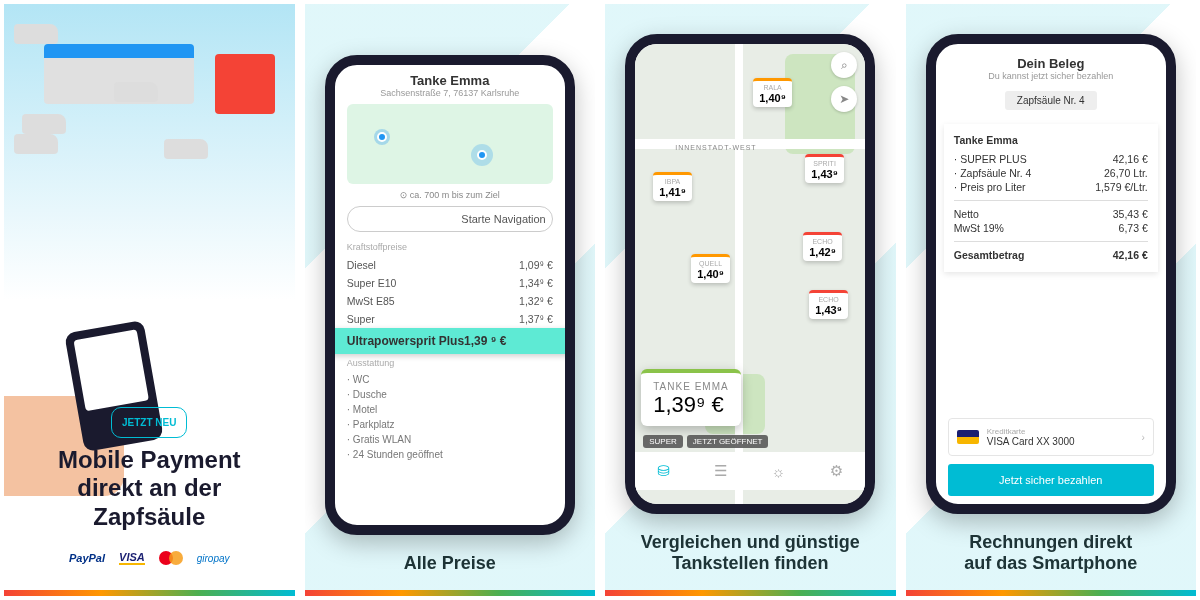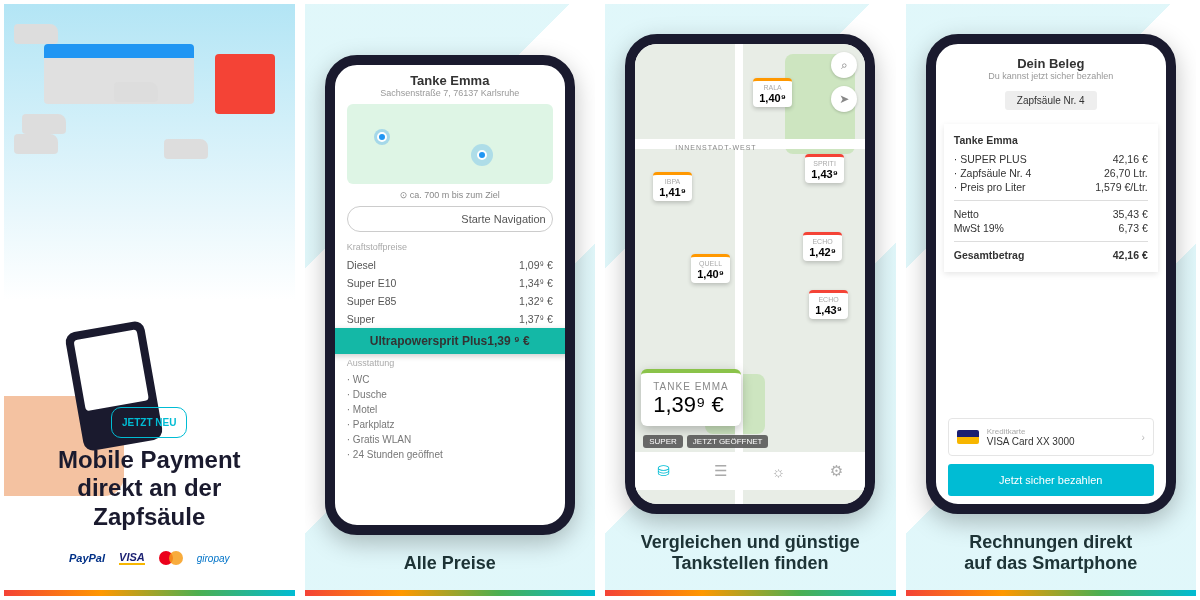--- a/index.html
+++ b/index.html
@@ -35,21 +35,21 @@
 
   
   .ph-title { text-align: center; font-weight: 700; font-size: 13px; }
   .ph-sub { text-align: center; color: #999; font-size: 9px; margin-bottom: 6px; }
   .map-thumb { height: 80px; background: #def5e5; border-radius: 6px; position: relative; margin-bottom: 6px; }
   .map-dot { position: absolute; width: 10px; height: 10px; background: #2196f3; border: 2px solid #fff; border-radius: 50%; box-shadow: 0 0 0 3px rgba(33,150,243,.3); }
   .dist { text-align: center; color: #888; font-size: 9px; margin-bottom: 6px; }
   .nav-btn { border: 1px solid #ccc; border-radius: 18px; padding: 6px; text-align: right; font-size: 11px; color: #555; margin-bottom: 10px; }
   .section-label { color: #aaa; font-size: 9px; margin: 4px 0; }
   .price-row { display: flex; justify-content: space-between; font-size: 10.5px; color: #555; padding: 3px 0; }
-  .price-highlight { background: #14b8a6; margin: 0 -20px; padding: 6px 20px; box-shadow: 0 2px 6px rgba(0,0,0,.2); font-weight: 700; font-size: 12px; display: flex; justify-content: center; }
+  .price-highlight { background: #5eead4; margin: 0 -20px; padding: 6px 20px; box-shadow: 0 2px 6px rgba(0,0,0,.2); font-weight: 700; font-size: 12px; display: flex; justify-content: flex-start; }
   .amenity { color: #777; font-size: 10px; padding: 2px 0; }
 
   
   .map-full { position: absolute; inset: 0; background: #e8ede6; }
   .road { position: absolute; background: #fff; }
   .park { position: absolute; background: #cde5c0; border-radius: 8px; }
   .station-pin { position: absolute; background: #fff; border-radius: 4px; padding: 3px 6px; font-size: 8px; box-shadow: 0 2px 4px rgba(0,0,0,.2); border-top: 3px solid; text-align: center; line-height: 1.1; }
   .station-pin .name { color: #aaa; font-size: 7px; display: block; }
   .station-pin .pr { font-weight: 700; font-size: 11px; }
   .big-pin { position: absolute; bottom: 78px; left: 6px; background: #fff; border-radius: 6px; padding: 8px 12px; box-shadow: 0 4px 12px rgba(0,0,0,.25); border-top: 4px solid #8bc34a; }
@@ -122,21 +122,21 @@
         <div class="section-label">Kraftstoffpreise</div>
         <div class="price-row">
             <span>Diesel</span>
             <span>1,09⁹ €</span>
           </div>
         <div class="price-row">
             <span>Super E10</span>
             <span>1,34⁹ €</span>
           </div>
         <div class="price-row">
-            <span>Super E85</span>
+            <span>MwSt E85</span>
             <span>1,32⁹ €</span>
           </div>
         <div class="price-row">
             <span>Super</span>
             <span>1,37⁹ €</span>
           </div>
         <div class="price-highlight">
             <span>Ultrapowersprit Plus</span>
             <span>1,39 ⁹ €</span>
           </div>

